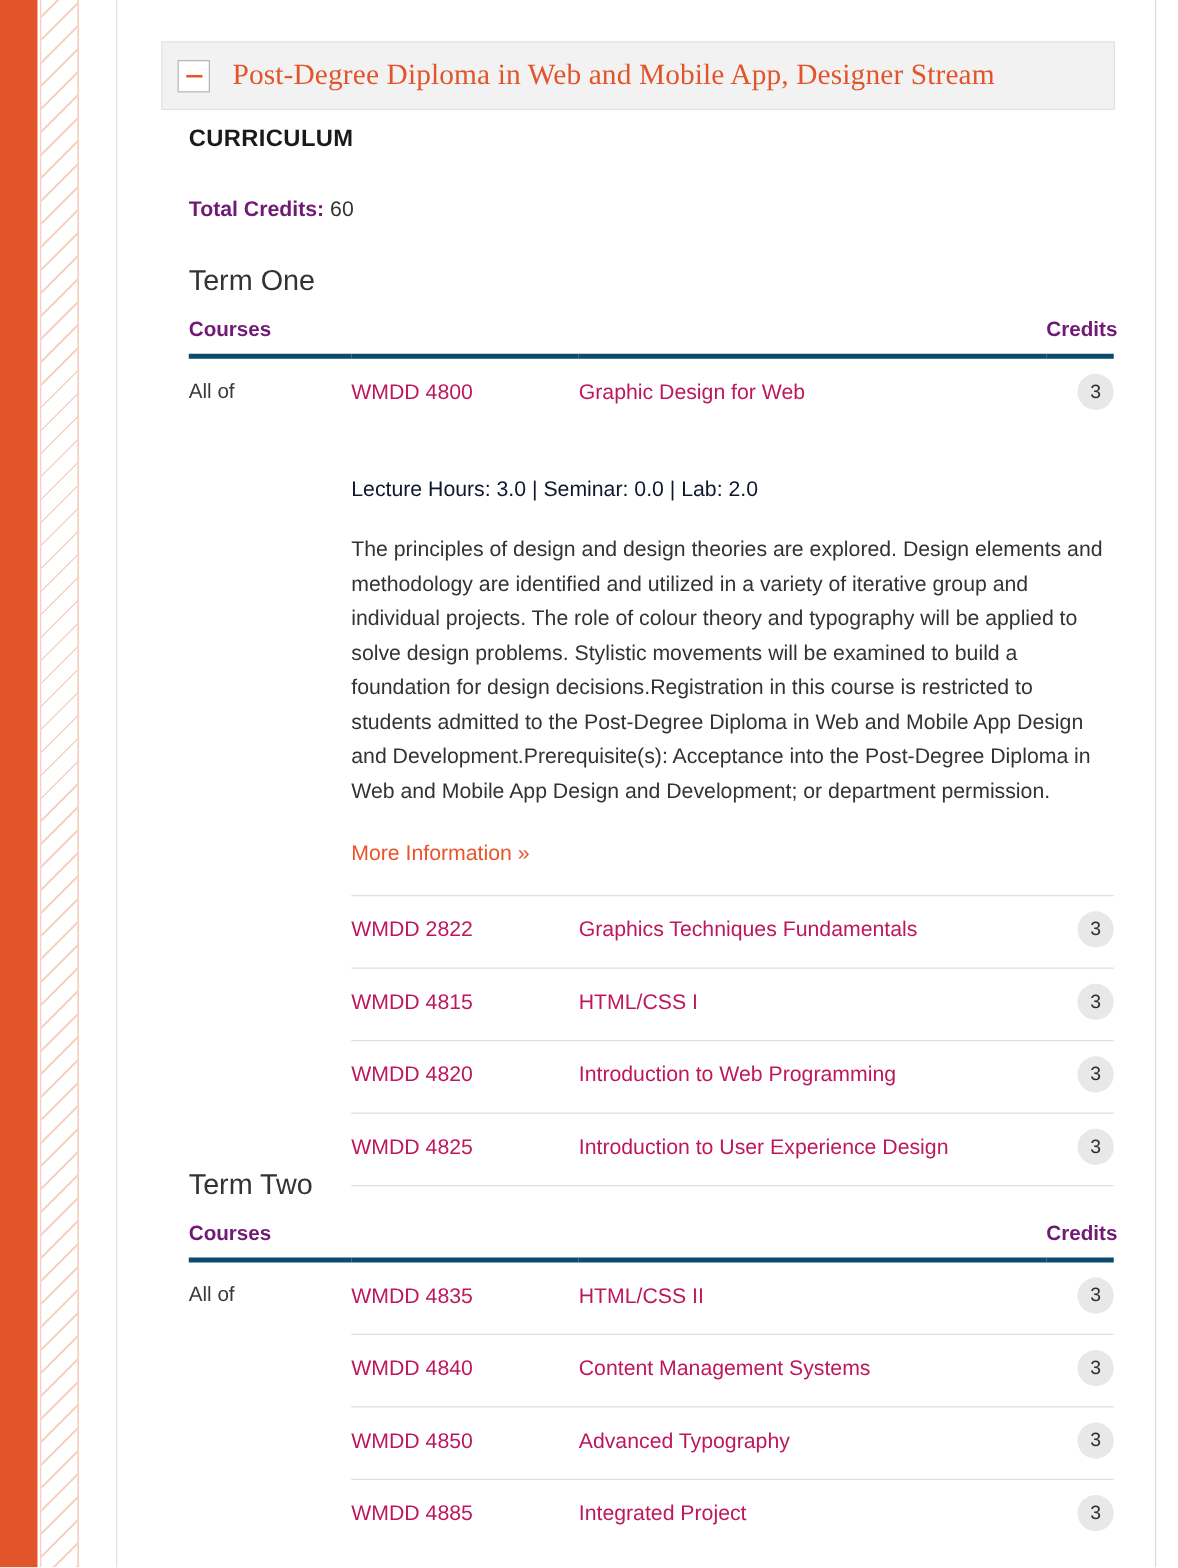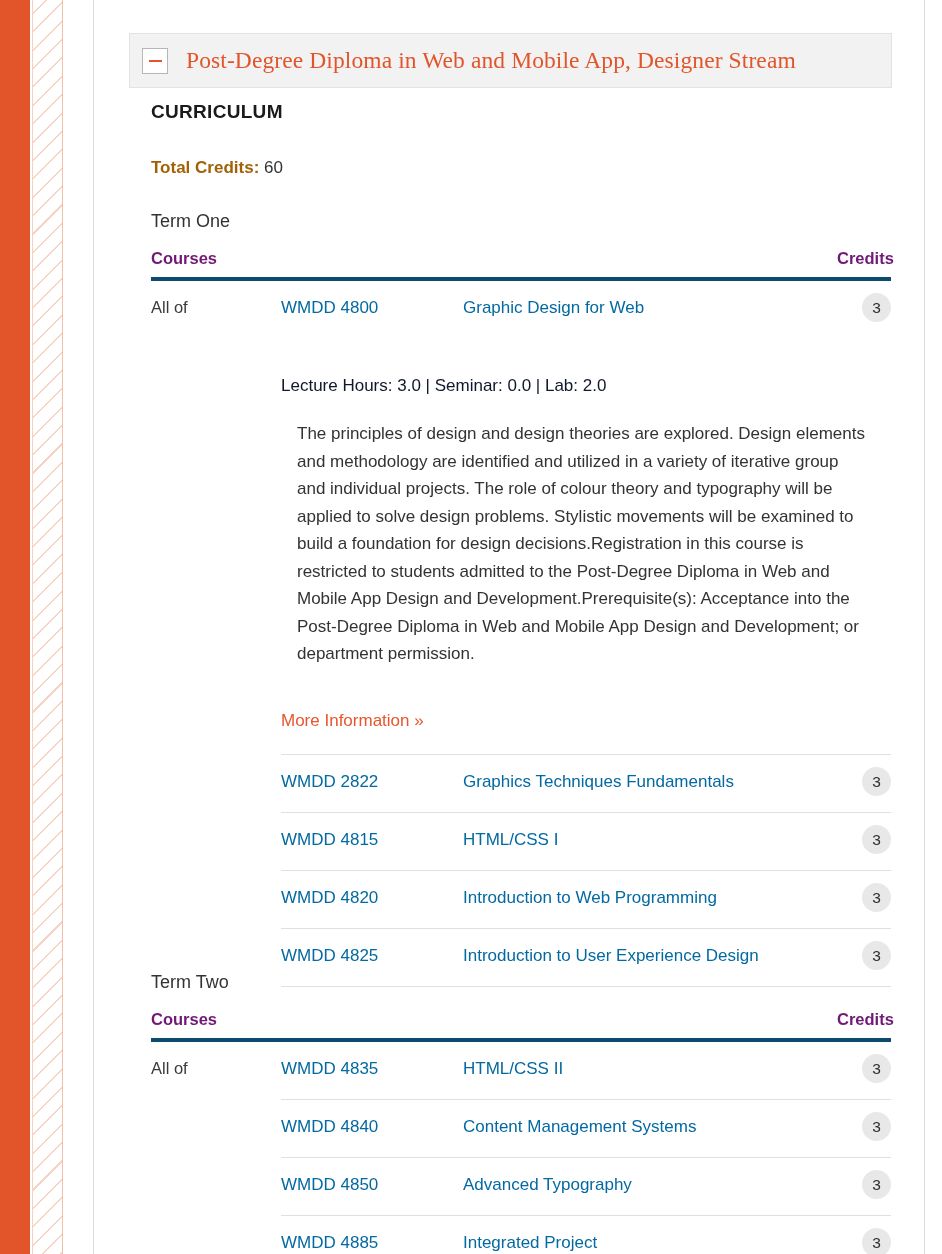--- a/index.html
+++ b/index.html
@@ -118,24 +118,24 @@
     margin: 0;
     padding: 13px 0 0 22px;
   }
 
   .total-credits {
     font-size: 17px;
     color: #333333;
     padding: 0 0 0 22px;
     margin-top: 35px;
   }
-  .total-credits b { color: #a16207; text-align: right; }
+  .total-credits b { color: #701a75; text-align: right; }
 
   .term-heading {
-    font-size: 18px;
+    font-size: 23px;
     color: #333333;
     padding-left: 22px;
     margin-top: 33px;
     margin-bottom: 0;
     font-weight: normal;
   }
 
   table.term-table {
     width: 740px;
     margin-left: 22px;
@@ -164,21 +164,21 @@
   }
   td.allof {
     font-size: 16.5px;
     color: #3A3A3A;
     padding-top: 17px;
   }
   td.code, td.title {
     padding-top: 17px;
     padding-bottom: 16px;
     font-size: 17px;
-    color: #0369a1;
+    color: #be185d;
   }
   td.cred {
     padding-top: 12px;
     padding-bottom: 16px;
     text-align: right;
   }
 
   tr.course-row td.code,
   tr.course-row td.title,
   tr.course-row td.cred {
@@ -214,21 +214,21 @@
   }
   .hours-line {
     font-size: 17px;
     color: #0f172a;
     margin: 0 0 24px 0;
   }
   .description {
     font-size: 17px;
     line-height: 1.62;
     color: #333333;
-    margin: 16px;
+    margin: 0;
   }
   .more-info {
     display: inline-block;
     margin-top: 27px;
     margin-bottom: 23px;
     font-size: 17px;
     color: #E8552D;
     text-decoration: none;
     cursor: pointer;
   }

